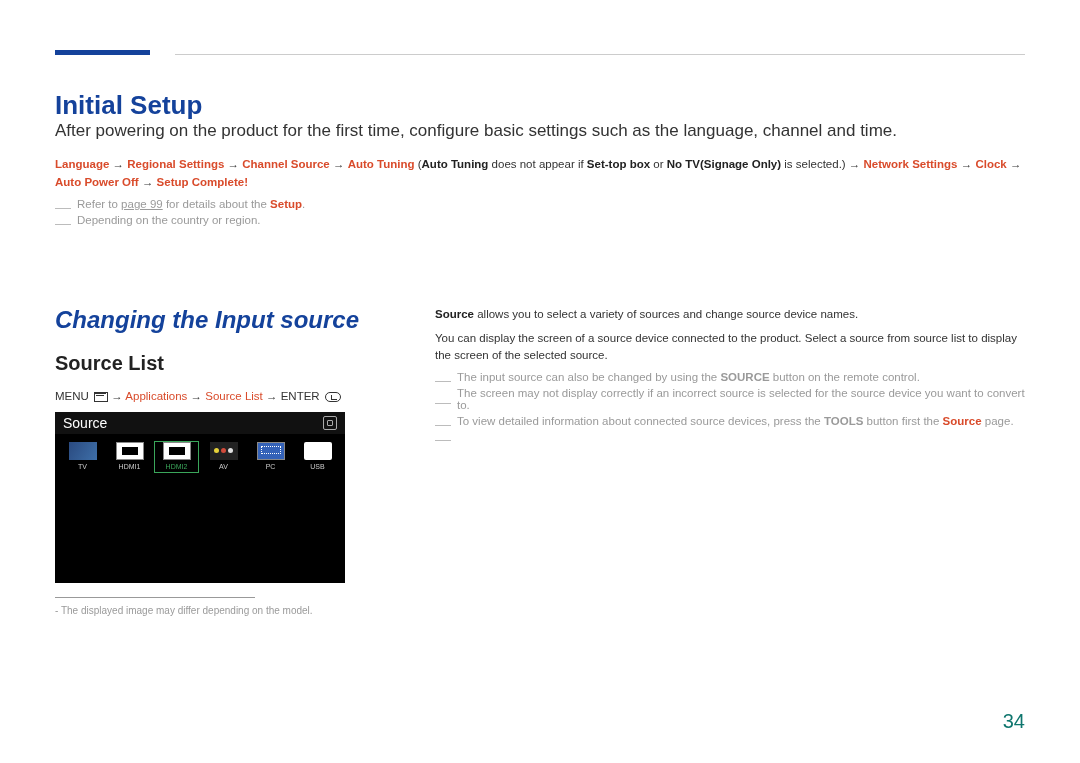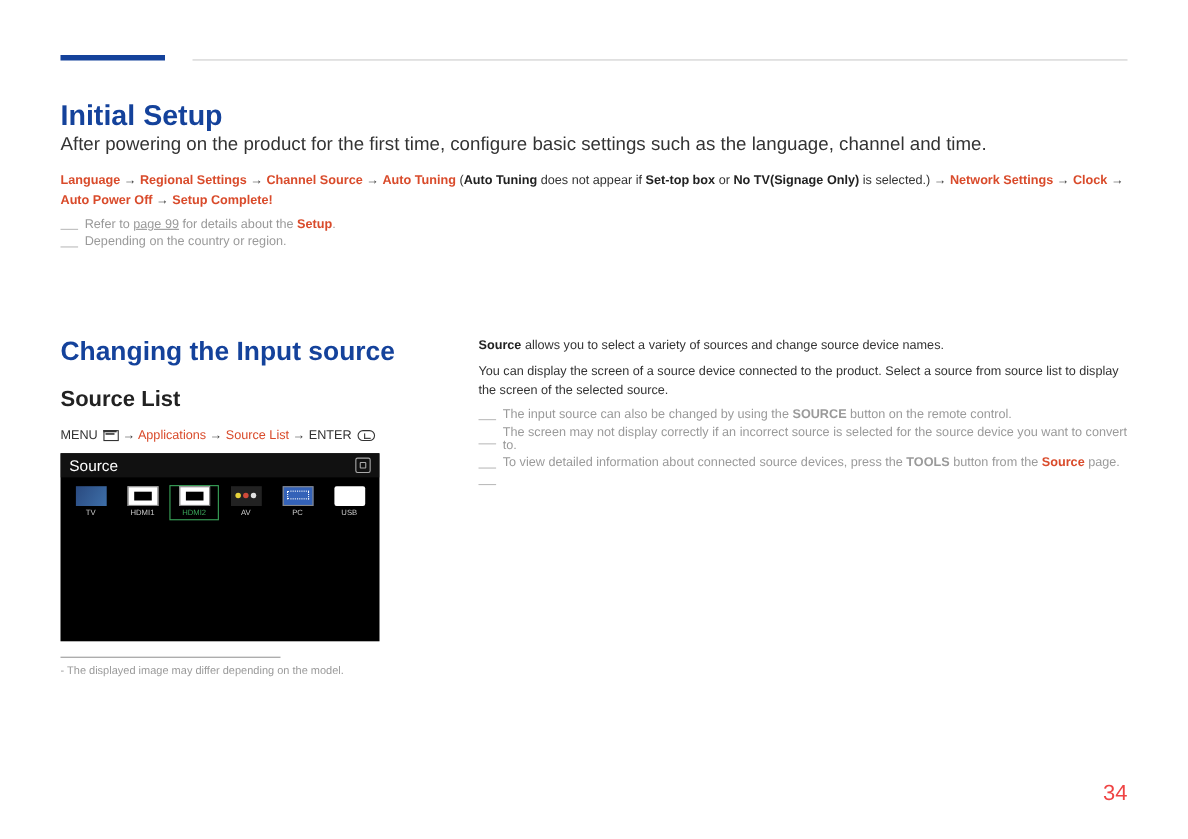--- a/index.html
+++ b/index.html
@@ -38,21 +38,21 @@
   .note-dash {
     width: 16px; border-top: 1px solid #bcbcbc; margin-top: 9px; margin-right: 6px; flex-shrink:0;
   }
   .note-line a { color: #9a9a9a; text-decoration: underline; }
   .note-bold { font-weight: 700; color: #9a9a9a; }
   .note-red { font-weight: 700; color: #d94b2b; }
   .spacer { height: 80px; }
   .cols { display: flex; gap: 70px; }
   .left-col { width: 310px; flex-shrink: 0; }
   .right-col { flex: 1; }
-  h2 { color: #14429b; font-size: 24px; font-weight: 600; margin-bottom: 18px; }
+  h2 { color: #14429b; font-size: 24px; font-weight: 600; margin-bottom: 18px; font-style: italic; }
   h3 { color: #222; font-size: 20px; font-weight: 600; margin-bottom: 15px; }
   .menu-path { font-size: 11.5px; font-weight: 400; margin-bottom: 10px; }
   .menu-path .red-path { color: #d94b2b; }
   
   .tv-panel {
     width: 290px; height: 171px; background: #000; position: relative; overflow:hidden;
   }
   .tv-header {
     display: flex; justify-content: space-between; align-items: center;
     color: #fff; font-size: 14px; padding: 3px 8px 3px 8px; background:#111;
@@ -67,21 +67,21 @@
   .tv-thumb.hdmi { background:#fff; }
   .tv-thumb.hdmi::after { content:""; width:16px; height:8px; background:#000; }
   .tv-thumb.av { background:#222; border:none; display:flex; gap:2px; align-items:center; justify-content:center; }
   .av-dot { width:5px; height:5px; border-radius:50%; }
   .tv-thumb.pc { background:#3462b8; position:relative; }
   .tv-thumb.pc::before{ content:""; position:absolute; inset:3px 3px 5px 3px; border:1px dotted #fff; }
   .tv-thumb.usb { background:#fff; border:none; border-radius:2px; }
   .footnote-rule { width: 200px; border-top:1px solid #999; margin-top:14px; margin-bottom:7px; }
   .footnote { font-size: 10px; color:#9a9a9a; }
   .para { font-size: 11.5px; line-height:1.55; margin-bottom:6px; color:#333; }
-  .page-num { position:absolute; bottom:30px; right:55px; font-size:20px; color:#ef4444;text-align:right; }
+  .page-num { position:absolute; bottom:30px; right:55px; font-size:20px; color:#0f766e;text-align:right; }
   .menu-icon {
     display:inline-block; width:12px; height:9px; position:relative; vertical-align:middle; margin:0 2px;
   }
   .menu-icon span, .menu-icon::before, .menu-icon::after {
     content:""; position:absolute; left:0; right:0; height:1px; background:#333; border-top:1px solid #333;
   }
   .menu-icon::before{ top:0; width:100%; height:8px; border:1px solid #333; background:transparent;}
   .menu-icon span{ top:3px; left:2px; right:2px;}
   .enter-icon {
     display:inline-block; width:16px; height:10px; border:1px solid #333; border-radius:5px; position:relative; vertical-align:middle; margin:0 2px;
@@ -187,21 +187,21 @@
     <div class="note-line">
       <span class="note-dash"></span>
       <span><span>The input source can also be changed by using the </span><span class="note-bold">SOURCE</span><span> button on the remote control.</span></span>
     </div>
     <div class="note-line">
       <span class="note-dash"></span>
       <span>The screen may not display correctly if an incorrect source is selected for the source device you want to convert to.</span>
     </div>
     <div class="note-line">
       <span class="note-dash"></span>
-      <span><span>To view detailed information about connected source devices, press the </span><span class="note-bold">TOOLS</span><span> button from the </span><span class="note-red">Source</span><span> page.</span></span>
+      <span><span>To view detailed information about connected source devices, press the </span><span class="note-bold">TOOLS</span><span> button first the </span><span class="note-red">Source</span><span> page.</span></span>
     </div>
     <div class="note-line">
       <span class="note-dash"></span>
     </div>
   </div>
 </div>
 
 <div class="page-num">34</div>
 
 </body></html>

